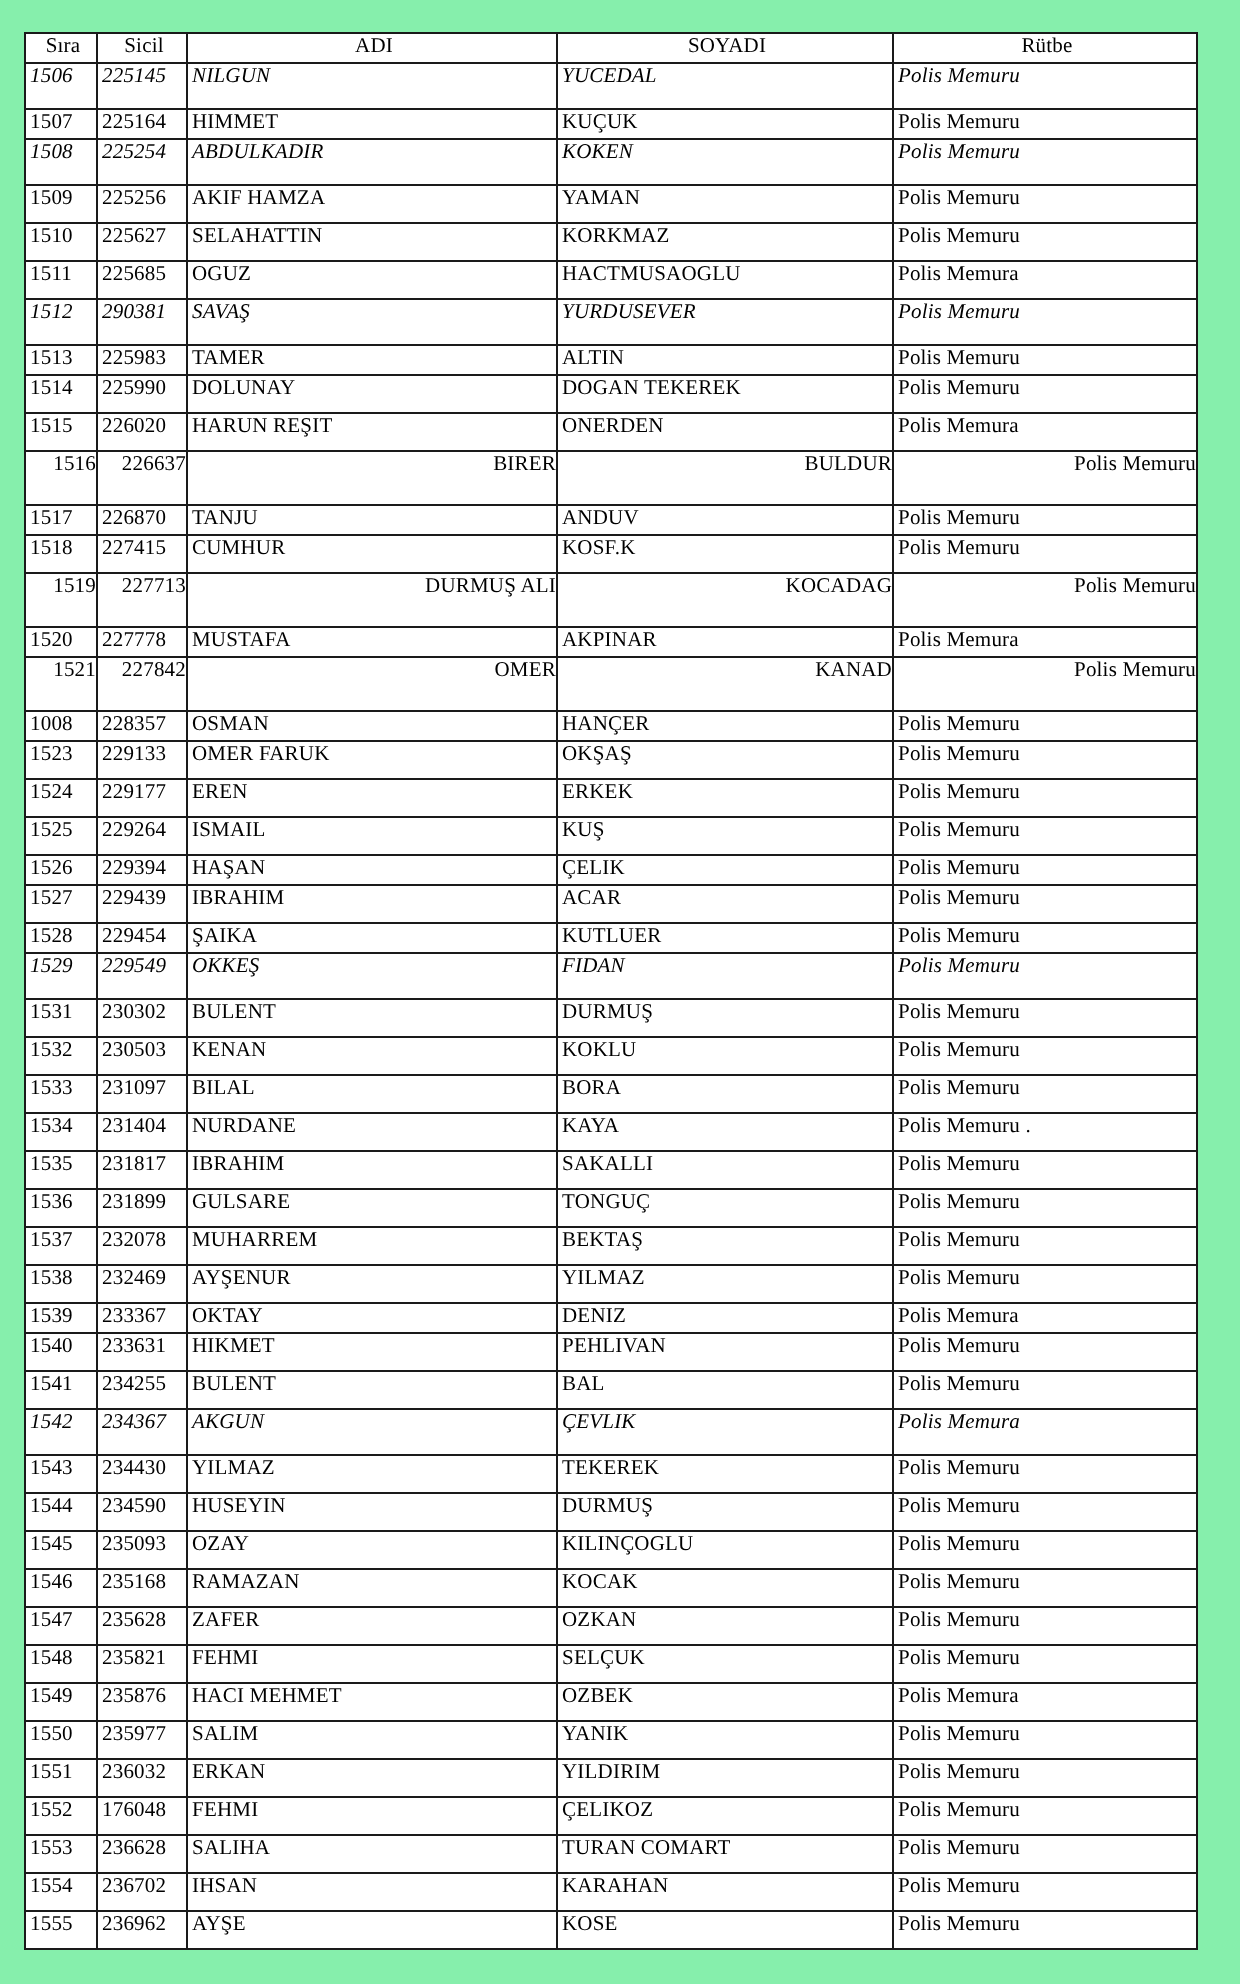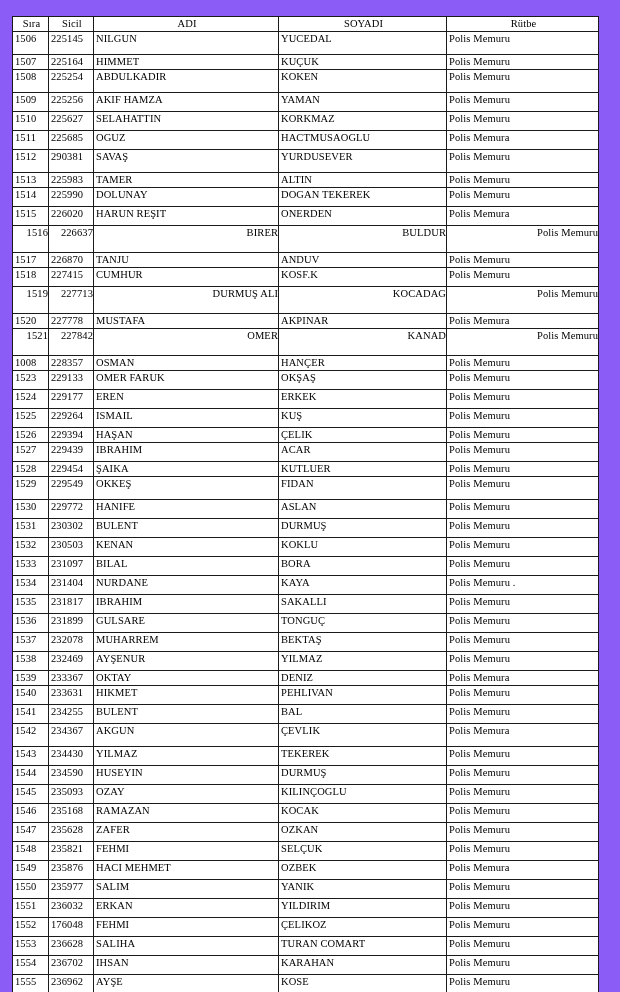--- a/index.html
+++ b/index.html
@@ -15,21 +15,21 @@
     color: #000000;
     overflow: hidden;
     position: relative;
   }
   #page {
     position: absolute;
     left: 0;
     top: 0;
     width: 620px;
     height: 992px;
-    background: #8b5cf6;
+    background: #86efac;
   }
   #table-wrap {
     position: absolute;
     left: 12px;
     top: 16px;
     width: 586px;
   }
   table.roster {
     border-collapse: collapse;
     width: 586px;
@@ -58,21 +58,21 @@
     height: 13px;
     padding-top: 1px;
   }
   table.roster thead th.hd-center { text-align: center; }
 
   table.roster tbody td { padding-top: 1px; }
 
   
   tr.h-tight  td { height: 13px; }
   tr.h-mid    td { height: 17px; }
-  tr.h-loose  td { height: 21px; }
+  tr.h-loose  td { height: 21px; font-style: italic; }
   tr.h-xloose td { height: 25px; text-align: right; }
 
   
   td.sicil-low { vertical-align: bottom; padding-bottom: 1px; }
 </style>
 </head>
 <body>
 
 <div id="page">
   <div id="table-wrap">
@@ -256,27 +256,20 @@
             <td>Polis Memuru</td>
           </tr>
           <tr class="h-loose">
             <td>1529</td>
             <td>229549</td>
             <td>OKKEŞ</td>
             <td>FIDAN</td>
             <td>Polis Memuru</td>
           </tr>
           <tr class="h-mid">
-            <td>1530</td>
-            <td>229772</td>
-            <td>HANIFE</td>
-            <td>ASLAN</td>
-            <td>Polis Memuru</td>
-          </tr>
-          <tr class="h-mid">
             <td>1531</td>
             <td>230302</td>
             <td>BULENT</td>
             <td>DURMUŞ</td>
             <td>Polis Memuru</td>
           </tr>
           <tr class="h-mid">
             <td>1532</td>
             <td>230503</td>
             <td>KENAN</td>

